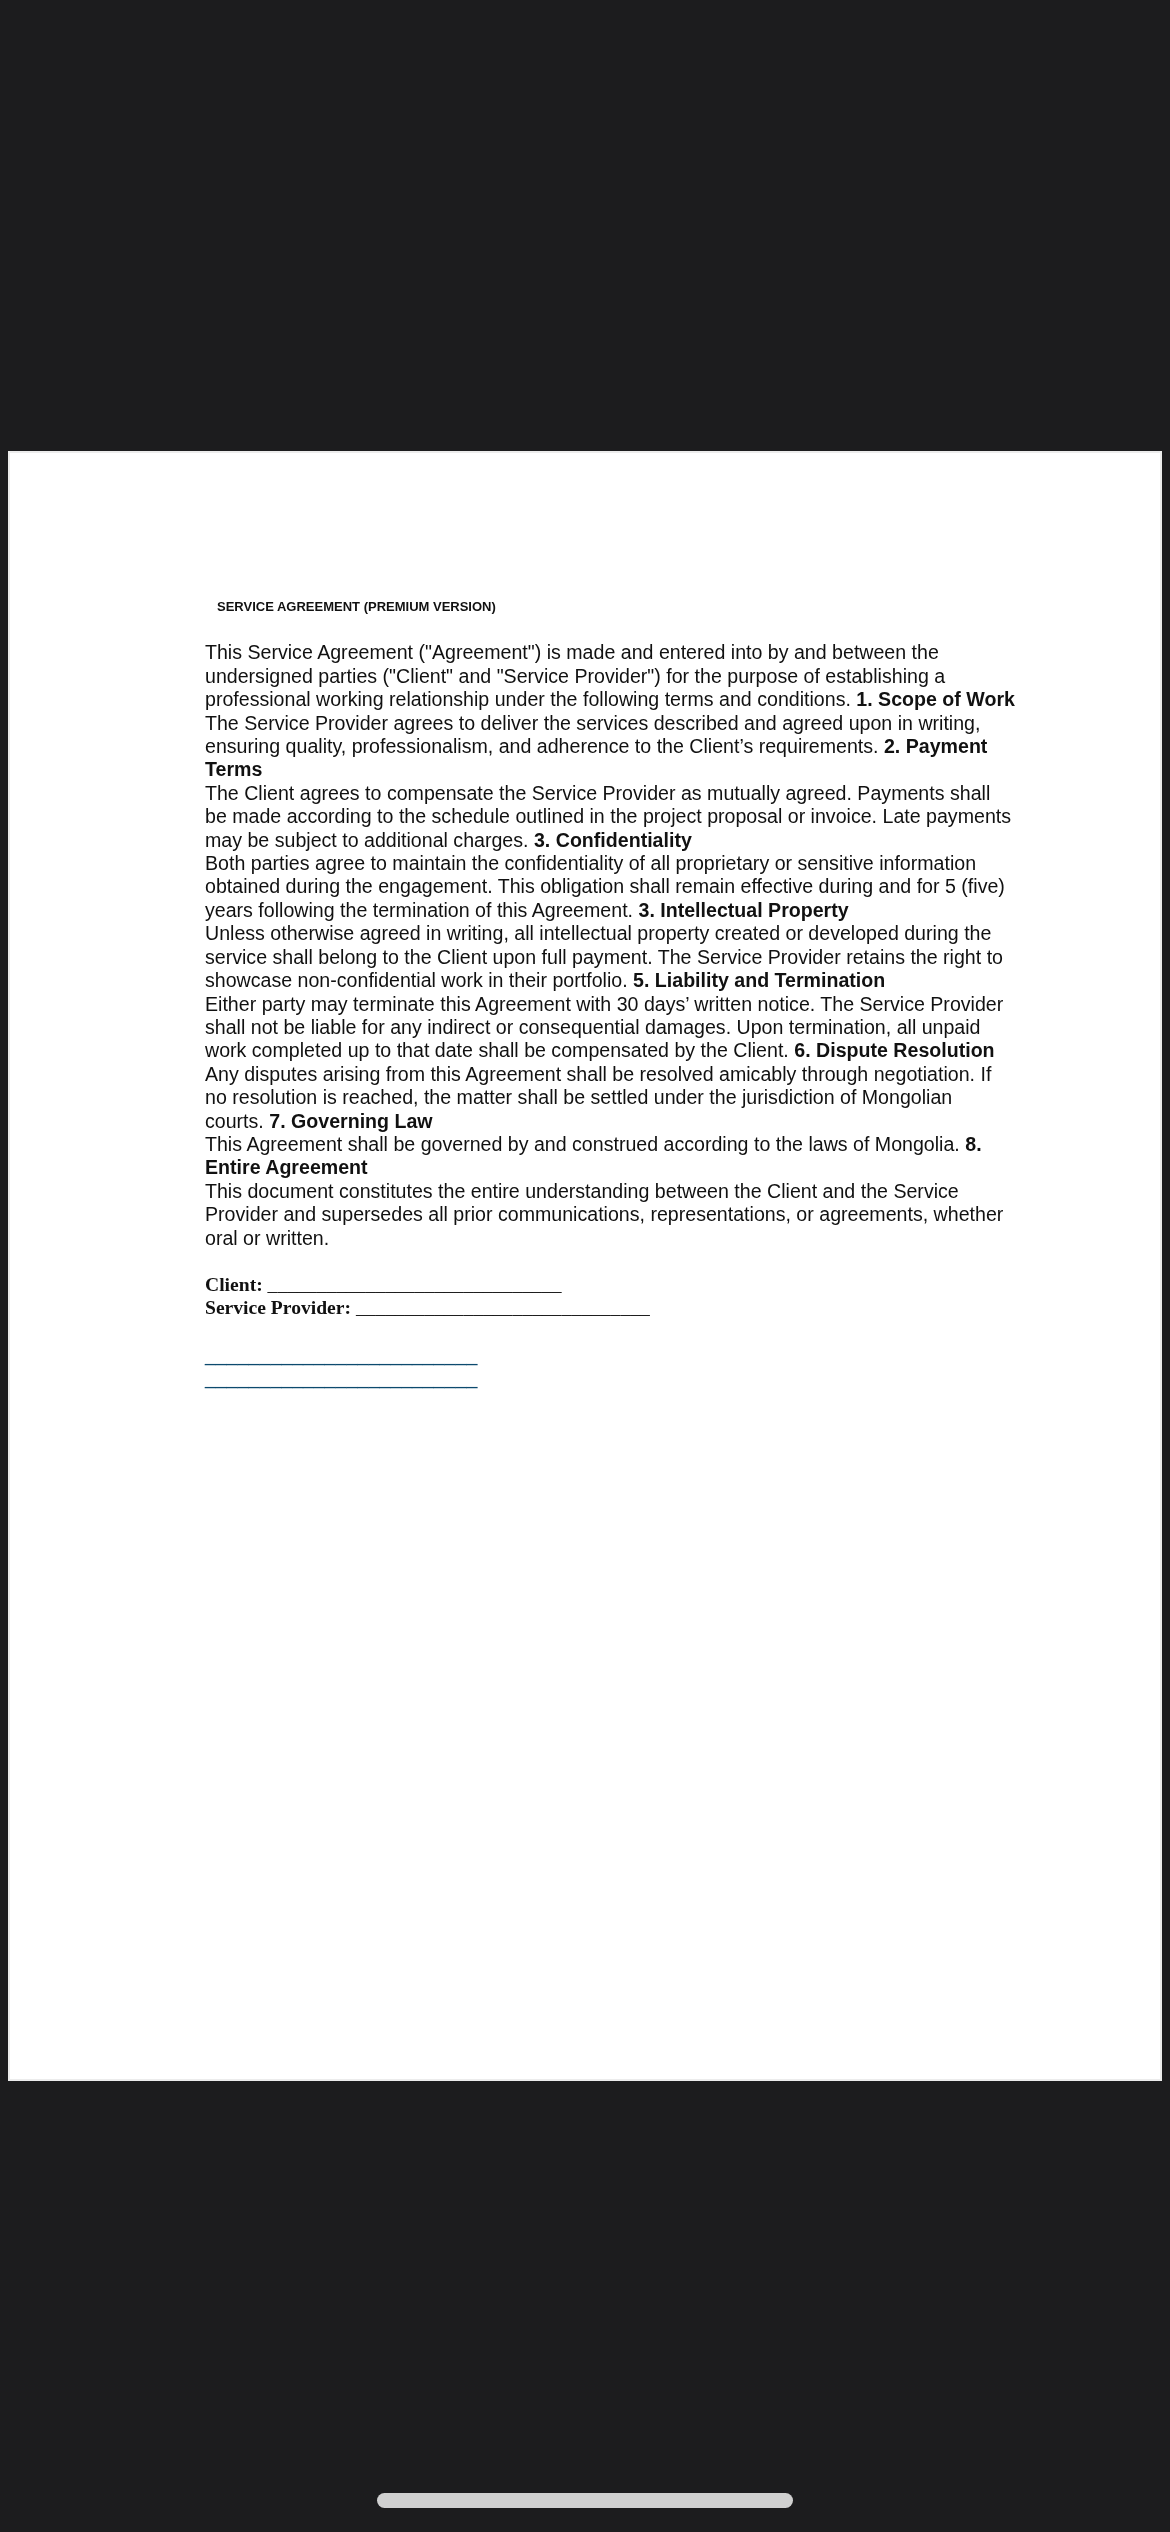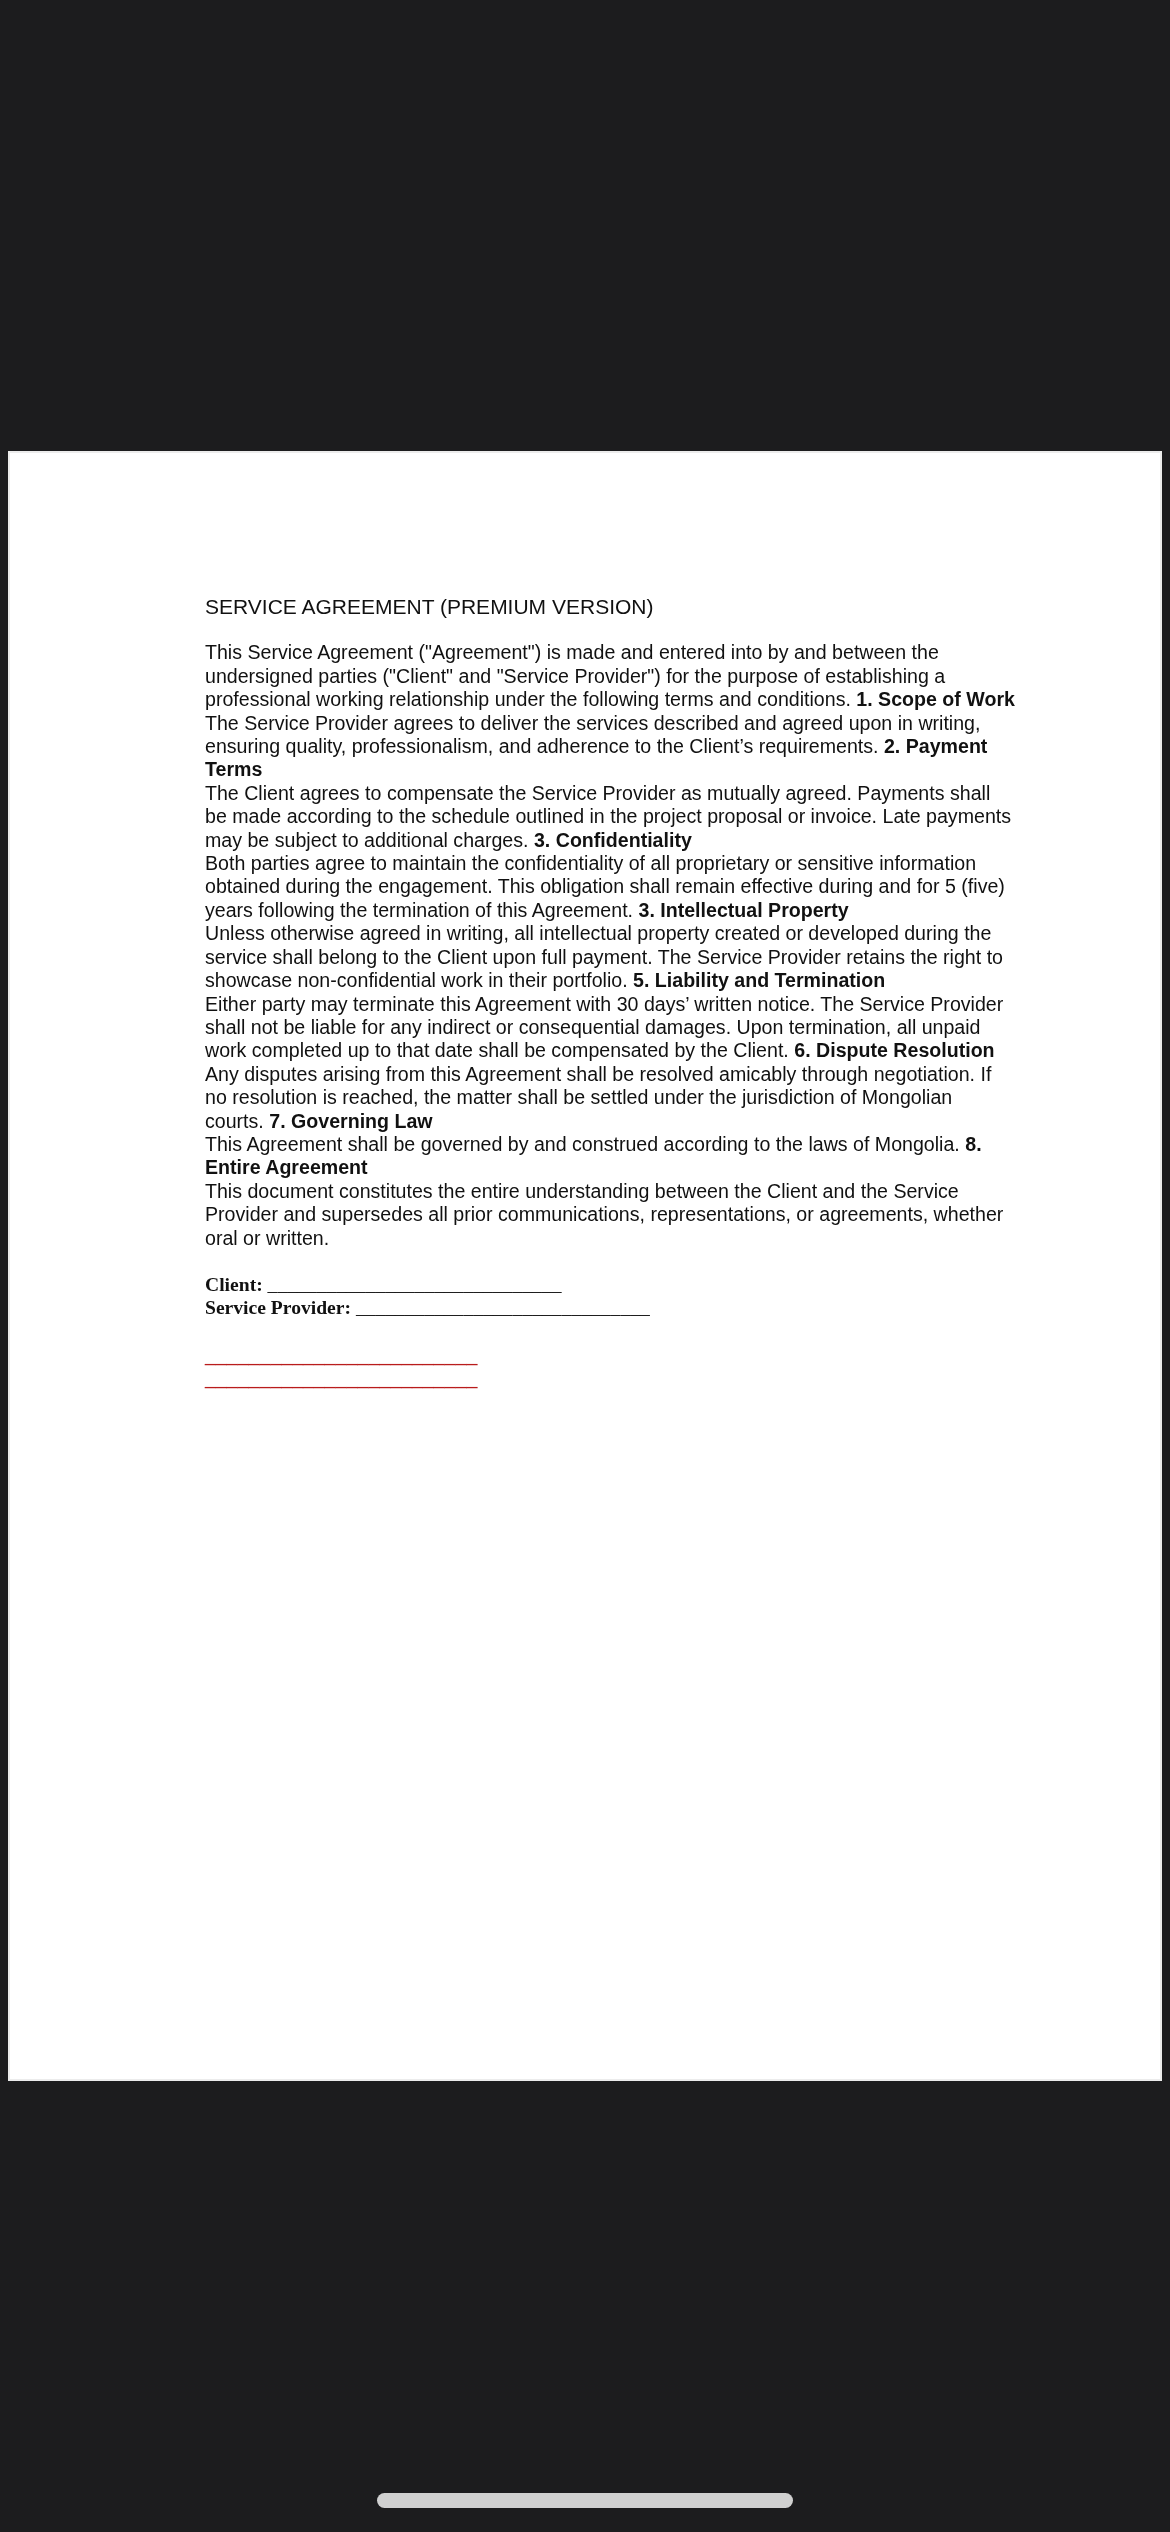--- a/index.html
+++ b/index.html
@@ -26,23 +26,23 @@
   .content {
     position: absolute;
     left: 197px;
     top: 144px;
     width: 810px;
     color: #111111;
     font-size: 19.6px;
     line-height: 23.4px;
   }
   .title {
-    font-weight: normal;
-    margin: 0 0 23px 0;
-    font-size: 21px;
+    font-weight: bold;
+    margin: 0 0 23px 12px;
+    font-size: 13px;
     line-height: 23.4px;
   }
   .body-text {
     margin: 0;
   }
   .body-text b {
     font-weight: bold;
   }
   .fields {
     margin-top: 23px;
@@ -58,21 +58,21 @@
   .sig-title {
     font-weight: bold;
     margin-top: 46px;
   }
   .sig-lines {
     margin-top: 23px;
   }
   .sig-line {
     display: block;
     white-space: pre;
-    color: #b91c1c;
+    color: #0c4a6e;
   }
   .home-indicator {
     position: absolute;
     left: 377px;
     top: 2493px;
     width: 416px;
     height: 15px;
     border-radius: 8px;
     background: #d0d0d0;
   }

